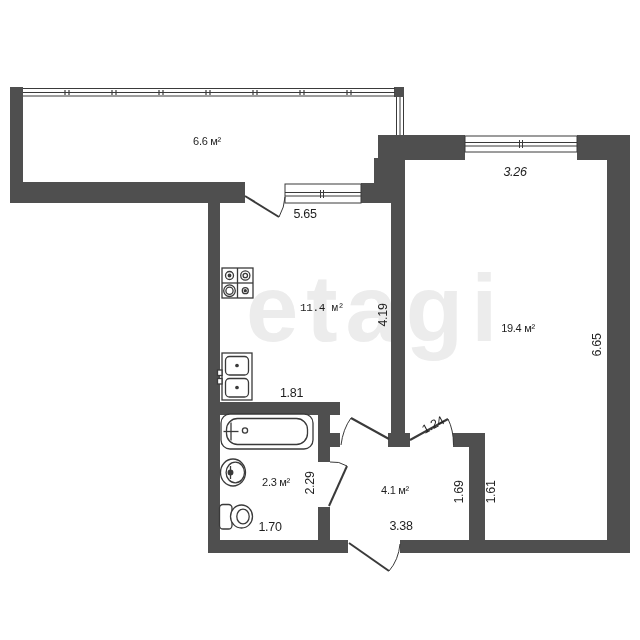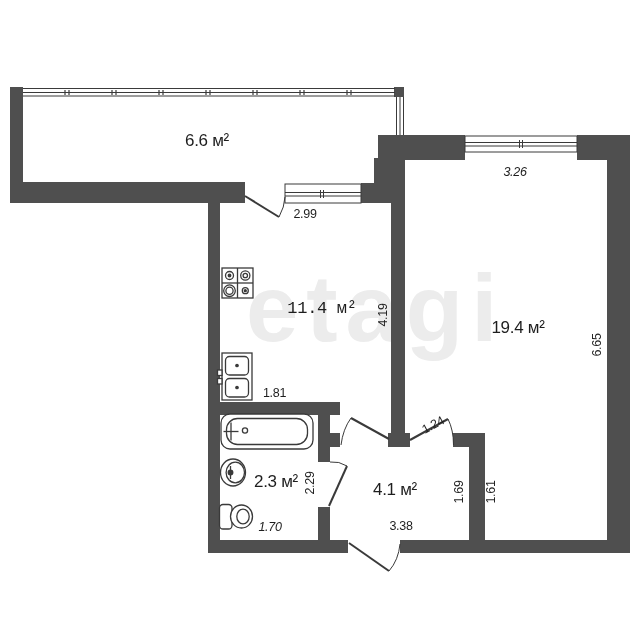--- a/index.html
+++ b/index.html
@@ -18,21 +18,21 @@
     overflow:hidden;
   }
   #plan svg{position:absolute;left:0;top:0;}
   .lbl{
     position:absolute;
     transform:translate(-50%,-50%);
     color:var(--txt);
     white-space:nowrap;
     letter-spacing:-0.3px;
   }
-  .area{font-size:17px;}
+  .area{font-size:11px;}
   .dim{font-size:12.5px;}
   .rot90{transform:translate(-50%,-50%) rotate(-90deg);}
   .rot28{transform:translate(-50%,-50%) rotate(-28deg);}
   .wm-text{
     font-family:"Liberation Sans", sans-serif;
     font-weight:bold;
     letter-spacing:8px;
   }
 </style>
 </head>
@@ -179,25 +179,25 @@
       </g>
     </g>
   </svg>
 
   <div class="lbl area" style="left:207px;top:141px;">6.6 м²</div>
   <div class="lbl area" style="left:322px;top:308px;font-family:Liberation Mono, monospace;">11.4 м²</div>
   <div class="lbl area" style="left:518px;top:328px;text-align:center;">19.4 м²</div>
   <div class="lbl area" style="left:276px;top:482px;">2.3 м²</div>
   <div class="lbl area" style="left:395px;top:490px;">4.1 м²</div>
 
-  <div class="lbl dim" style="left:305px;top:214px;">2.99</div>
+  <div class="lbl dim" style="left:305px;top:214px;">5.65</div>
   <div class="lbl dim rot90" style="left:383px;top:315px;">4.19</div>
-  <div class="lbl dim" style="left:251px;top:393px;padding-left:47px;">1.81</div>
+  <div class="lbl dim" style="left:268px;top:393px;padding-left:47px;">1.81</div>
   <div class="lbl dim" style="left:515px;top:172px;font-style:italic;">3.26</div>
   <div class="lbl dim rot90" style="left:597px;top:345px;">6.65</div>
   <div class="lbl dim rot90" style="left:491px;top:492px;">1.61</div>
   <div class="lbl dim rot90" style="left:310px;top:483px;">2.29</div>
-  <div class="lbl dim" style="left:270px;top:527px;font-style:italic;">1.70</div>
+  <div class="lbl dim" style="left:270px;top:527px;">1.70</div>
   <div class="lbl dim rot28" style="left:433px;top:425px;">1.24</div>
   <div class="lbl dim rot90" style="left:459px;top:492px;">1.69</div>
   <div class="lbl dim" style="left:401px;top:526px;">3.38</div>
 
 </div>
 
 </body></html>

